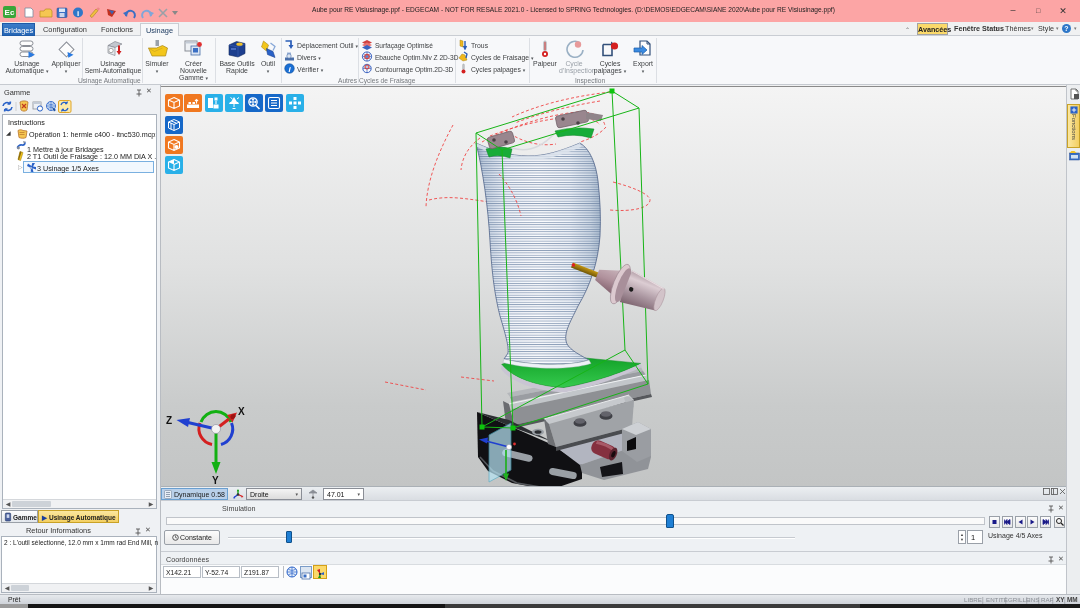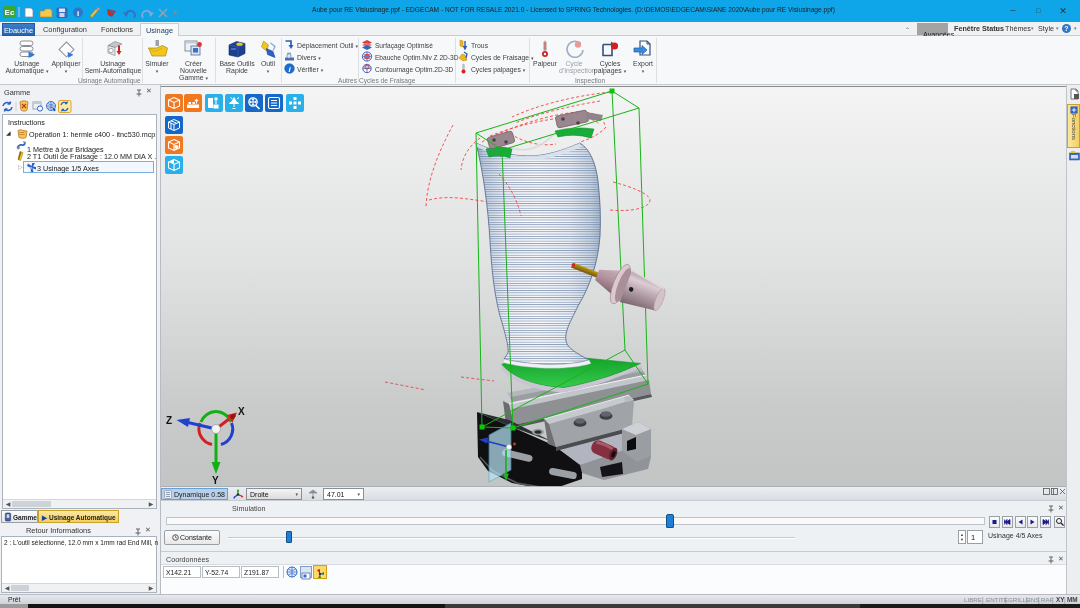--- a/index.html
+++ b/index.html
@@ -1,19 +1,19 @@
 <!DOCTYPE html>
 <html><head><meta charset="utf-8">
 <style>
 *{margin:0;padding:0;box-sizing:border-box;}
 html,body{width:1080px;height:608px;overflow:hidden;font-family:"Liberation Sans",sans-serif;background:#f0f0f0;}
 .abs{position:absolute;}
 #app{position:relative;width:1080px;height:608px;background:#f0f1f2;}
 
-#titlebar{left:0;top:0;width:1080px;height:22px;background:#0ea5e9;}
+#titlebar{left:0;top:0;width:1080px;height:22px;background:#fca5a5;}
 #title-text{left:312px;top:6px;width:520px;font-size:6.6px;color:#222;white-space:nowrap;}
 .winbtn{top:4px;width:14px;height:14px;color:#333;font-size:9px;text-align:center;line-height:14px;}
 
 #tabrow{left:0;top:22px;width:1080px;height:14px;background:#f0f1f2;border-bottom:1px solid #c9cdd3;}
 .tab{position:absolute;top:1px;height:13px;font-size:7.4px;line-height:13px;text-align:center;color:#333;}
 #tab-fichier{left:2px;width:33px;background:linear-gradient(#3c7cc8,#2465b4);color:#fff;border:1px solid #1d5aa8;}
 #tab-usinage{left:140px;width:39px;background:#f7f8fa;border:1px solid #c9cdd3;border-bottom:none;color:#17365d;height:14px;}
 #searchbox{left:229px;top:23px;width:218px;height:11px;background:#fff;border:1px solid #c5c9cf;border-radius:2px;font-size:7px;color:#8a8e94;line-height:10px;padding-left:16px;}
 
 #ribbon{left:0;top:36px;width:1080px;height:49px;background:#f7f8fa;border-bottom:1px solid #c6cad0;}
@@ -80,32 +80,32 @@
  <path d="M159,9 l8,8 m0-8 l-8,8" stroke="#9aa0a8" stroke-width="1.6"></path>
  <path d="M172,11 l3,4 3-4z" fill="#888"></path>
 </svg>
 <div id="title-text" class="abs">Aube pour RE Visiusinage.ppf - EDGECAM - NOT FOR RESALE 2021.0 - Licensed to SPRING Technologies. (D:\DEMOS\EDGECAM\SIANE 2020\Aube pour RE Visiusinage.ppf)</div>
 <div class="winbtn abs" style="left:1006px;top:3px;">–</div>
 <div class="winbtn abs" style="left:1031px;font-size:7px;">□</div>
 <div class="winbtn abs" style="left:1056px;">✕</div>
 </div>
 
 <div id="tabrow" class="abs">
-<div id="tab-fichier" class="tab">Ebauche</div>
+<div id="tab-fichier" class="tab">Bridages</div>
 <div class="tab" style="left:40px;width:50px;">Configuration</div>
 <div class="tab" style="left:98px;width:38px;">Fonctions</div>
 <div id="tab-usinage" class="tab">Usinage</div>
 <div class="tab" style="left:200px;width:34px;margin-top:42px;">Code CN</div>
 <div id="searchbox" class="abs">Recherche Rapide</div>
 <svg class="abs" style="left:231px;top:25px" width="9" height="9" viewBox="0 0 9 9">
         <circle cx="4" cy="3.2" r="2.4" fill="none" stroke="#888" stroke-width="1"></circle>
         <path d="M3,6 h2 M3.4,7.5 h1.2" stroke="#888" stroke-width="0.8"></path>
       </svg>
 <div class="abs" style="left:905px;top:4px;color:#666;font-size:6px;">⌃</div>
-<div class="abs" style="left:917px;top:1px;width:31px;height:12px;background:#fbd96a;border:6px solid #a3a3a3;font-size:7.2px;line-height:11px;text-align:center;color:#222;">Avancées</div>
+<div class="abs" style="left:917px;top:1px;width:31px;height:12px;background:#fbd96a;border:1px solid #a3a3a3;font-size:7.2px;line-height:11px;text-align:center;color:#222;font-weight:bold;">Avancées</div>
 <div class="abs" style="left:954px;top:2px;font-size:7.2px;color:#333;font-weight:bold;">Fenêtre Status</div>
 <div class="abs" style="left:997px;top:3px;font-size:5px;color:#777;">▾</div>
 <div class="abs" style="left:1005px;top:2px;font-size:7.2px;color:#333;">Thèmes</div>
 <div class="abs" style="left:1031px;top:3px;font-size:5px;color:#777;">▾</div>
 <div class="abs" style="left:1038px;top:2px;font-size:7.2px;color:#333;">Style</div>
 <div class="abs" style="left:1056px;top:3px;font-size:5px;color:#777;">▾</div>
 <div class="abs" style="left:1062px;top:2px;width:9px;height:9px;border-radius:50%;background:#2e77c8;color:#fff;font-size:7px;text-align:center;line-height:9px;font-weight:bold;">?</div>
 <div class="abs" style="left:1074px;top:3px;font-size:5px;color:#777;">▾</div>
 </div>
 
@@ -565,21 +565,21 @@
         <circle cx="6" cy="5.5" r="1.3" fill="#333"></circle>
       </svg>
  <div class="abs" style="left:85px;top:1px;width:56px;height:12px;background:linear-gradient(#f4f4f4,#dcdcdc);border:1px solid #8a8e96;font-size:7px;color:#111;line-height:11px;padding-left:3px;">Droite<span style="position:absolute;right:3px;font-size:5px;color:#555;">▾</span></div>
  <svg class="abs" style="left:146px;top:2px" width="12" height="11" viewBox="0 0 12 11">
         <path d="M6,1 L2,4 h8 Z M6,4 v3" fill="#8a8e96" stroke="#8a8e96" stroke-width="0.8"></path>
         <circle cx="6" cy="8.5" r="1.2" fill="#555"></circle>
       </svg>
  <div class="abs" style="left:162px;top:1px;width:41px;height:12px;background:#fff;border:1px solid #8a8e96;font-size:7px;color:#111;line-height:11px;padding-left:3px;">47.01<span style="position:absolute;right:3px;font-size:5px;color:#555;">▾</span></div>
 </div>
 <div id="simpanel" class="abs">
- <div class="abs" style="left:23px;top:3px;font-size:7.2px;color:#444;padding-left:48px;">Simulation</div>
+ <div class="abs" style="left:13px;top:3px;font-size:7.2px;color:#444;padding-left:48px;">Simulation</div>
  <svg class="abs" style="left:886px;top:4px" width="8" height="8" viewBox="0 0 8 8">
         <path d="M2,1 h4 M4,1 v4 M1.5,5 h5 M4,5 v2.5" stroke="#555" stroke-width="0.9" fill="none"></path>
       </svg>
  <div class="pin-x abs" style="left:897px;top:3px;">✕</div>
  <div class="abs" style="left:5px;top:16px;width:819px;height:8px;background:#fafafa;border:1px solid #c0c4ca;"></div>
  <div class="abs" style="left:505px;top:13px;width:8px;height:14px;background:#1f7fd4;border:1px solid #10518c;border-radius:2px 2px 1px 1px;"></div>
  <div class="pbtn" style="left:828px;top:15px;">
         <svg width="9" height="10" viewBox="0 0 9 10">
           <rect x="2.5" y="3" width="4" height="4" fill="#191988"></rect>
         </svg>

